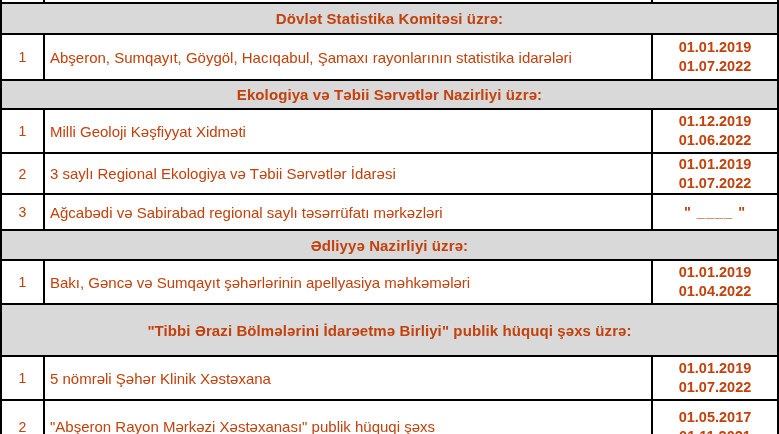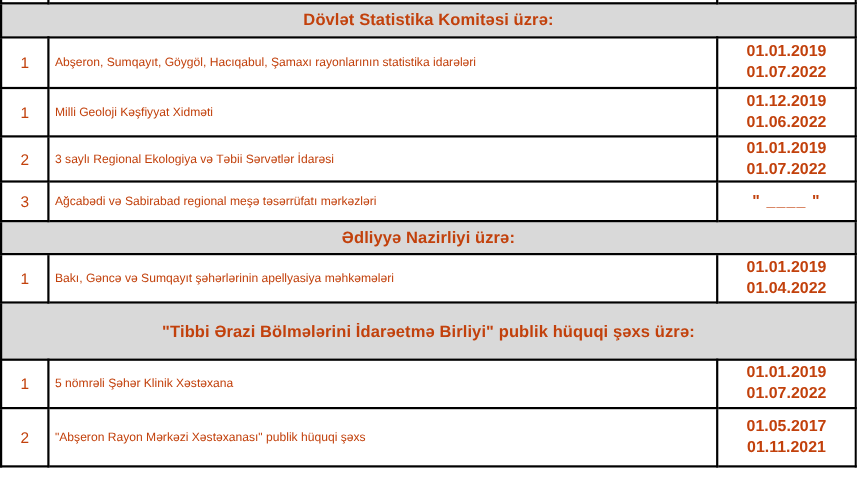--- a/index.html
+++ b/index.html
@@ -9,21 +9,21 @@
     position:relative;
   }
   table.tbl{border-collapse:collapse;table-layout:fixed;width:779px;}
   .tbl td{border:2px solid #000;overflow:hidden;vertical-align:middle;}
   tr.sliver td{border-top:none;height:2px;padding:0;}
   td.hdr{
     background:#d9d9d9;font-weight:bold;font-size:15px;text-align:center;
     padding:2px 6px;letter-spacing:0.1px;
   }
   td.num{text-align:center;font-size:14px;padding:0;}
-  td.desc{font-size:11px;padding:2px 2px 2px 5px;text-align:left;}
+  td.desc{font-size:15px;padding:2px 2px 2px 5px;text-align:left;}
   td.dates{text-align:center;font-size:14.5px;padding:0 2px;}
   td.dates .dline{line-height:19px;white-space:nowrap;font-weight:bold;}
   
   tr.h1  td{height:25px;}
   tr.rA  td{height:40px;}
   tr.h2  td{height:23px;}
   tr.rB  td{height:38px;}
   tr.rC  td{height:35px;}
   tr.rD  td{height:30px;}
   tr.h3  td{height:24px;}
@@ -56,39 +56,42 @@
     </tr>
     <tr class="rA">
       <td class="num">1</td>
       <td class="desc">Abşeron, Sumqayıt, Göygöl, Hacıqabul, Şamaxı rayonlarının statistika idarələri</td>
       <td class="dates">
         <div class="dline">01.01.2019</div>
         <div class="dline">01.07.2022</div>
       </td>
     </tr>
 
+    <tr class="h2">
+      <td colspan="3" class="hdr">Ekologiya və Təbii Sərvətlər Nazirliyi üzrə:</td>
+    </tr>
     <tr class="rB">
       <td class="num">1</td>
       <td class="desc">Milli Geoloji Kəşfiyyat Xidməti</td>
       <td class="dates">
         <div class="dline">01.12.2019</div>
         <div class="dline">01.06.2022</div>
       </td>
     </tr>
     <tr class="rC">
       <td class="num">2</td>
       <td class="desc">3 saylı Regional Ekologiya və Təbii Sərvətlər İdarəsi</td>
       <td class="dates">
         <div class="dline">01.01.2019</div>
         <div class="dline">01.07.2022</div>
       </td>
     </tr>
     <tr class="rD">
       <td class="num">3</td>
-      <td class="desc">Ağcabədi və Sabirabad regional meşə təsərrüfatı mərkəzləri</td>
+      <td class="desc">Ağcabədi və Sabirabad regional saylı təsərrüfatı mərkəzləri</td>
       <td class="dates blank-dates">
         <div class="dline">" ____ "</div>
       </td>
     </tr>
 
     <tr class="h3">
       <td colspan="3" class="hdr">Ədliyyə Nazirliyi üzrə:</td>
     </tr>
     <tr class="rE">
       <td class="num">1</td>

